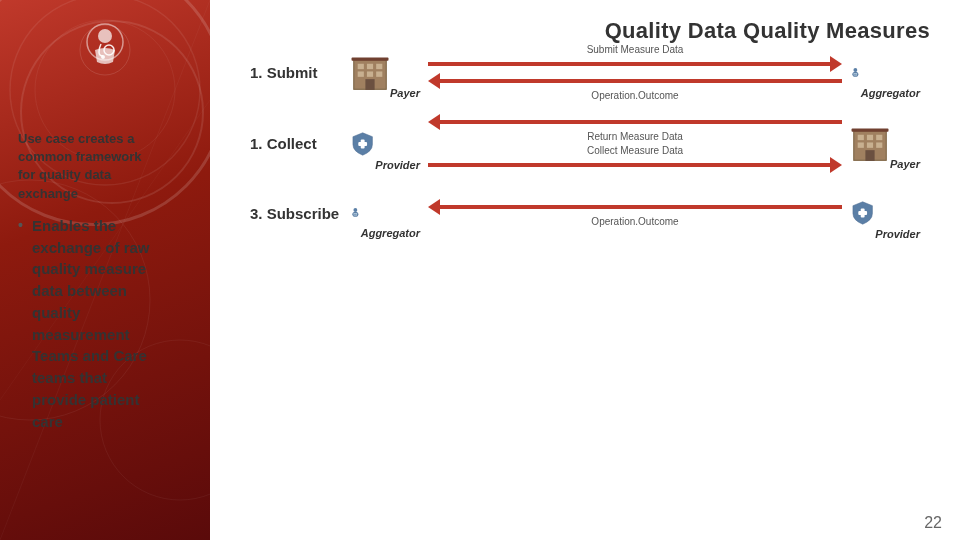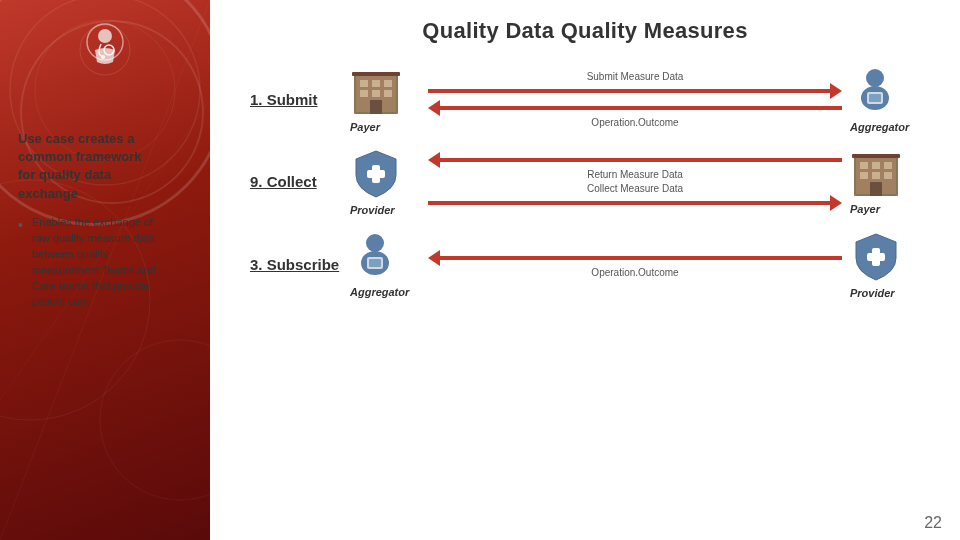--- a/index.html
+++ b/index.html
@@ -51,22 +51,21 @@
       left: 210px; top: 0;
       width: 750px;
       height: 540px;
       padding: 18px 30px 10px 30px;
     }
 
     .page-title {
       font-size: 22px;
       font-weight: 600;
       color: #333;
-      text-align: center;
-      margin-bottom: 22px;
+      text-align: right;
       letter-spacing: 0.3px;
     }
 
     
     .left-text {
       position: absolute;
       left: 0; top: 0;
       width: 176px;
       padding: 130px 18px 18px 18px;
       height: 540px;
@@ -74,26 +73,27 @@
 
     .left-text-title {
       font-size: 13px;
       font-weight: 600;
       color: #333;
       margin-bottom: 12px;
       line-height: 1.4;
     }
 
     .bullet-item {
-      font-size: 11px;
+      font-size: 15px;
       color: #333;
       margin-bottom: 12px;
       line-height: 1.45;
       padding-left: 14px;
       position: relative;
+      font-weight: bold;
     }
     .bullet-item::before {
       content: '•';
       position: absolute;
       left: 0;
       top: 0;
       font-size: 14px;
       color: #555;
     }
 
@@ -165,27 +165,26 @@
       align-items: center;
       width: 100%;
     }
 
     .step-name {
       font-size: 15px;
       font-weight: 600;
       color: #333;
       width: 100px;
       min-width: 100px;
-      text-decoration: underline;
     }
 
     .icon-box {
       display: flex;
-      flex-direction: column;
-      align-items: flex-start;
+      flex-direction: row;
+      align-items: flex-end;
       width: 70px;
       min-width: 70px;
     }
     .icon-box .lbl {
       font-size: 11px;
       font-style: italic;
       font-weight: 600;
       color: #333;
       margin-top: 3px;
     }
@@ -291,21 +290,21 @@
           <ellipse cx="25" cy="32" rx="14" ry="12" fill="#5B7FA6"></ellipse>
 
           <rect x="17" y="26" width="16" height="12" rx="2" fill="white" opacity="0.7"></rect>
           <rect x="19" y="28" width="12" height="8" rx="1" fill="#7BA0C0"></rect>
         </svg>
         <span class="lbl">Aggregator</span>
       </div>
     </div>
 
     <div class="flow-row">
-      <span class="step-name">9. Collect</span>
+      <span class="step-name">1. Collect</span>
 
       <div class="icon-box">
         <svg width="52" height="54" viewBox="0 0 52 54">
           <path d="M26 4 L46 12 L46 28 Q46 42 26 50 Q6 42 6 28 L6 12 Z" fill="#5B7FA6" stroke="#4A6A90" stroke-width="1"></path>
 
           <rect x="22" y="18" width="8" height="18" rx="2" fill="white"></rect>
           <rect x="17" y="23" width="18" height="8" rx="2" fill="white"></rect>
         </svg>
         <span class="lbl">Provider</span>
       </div>

